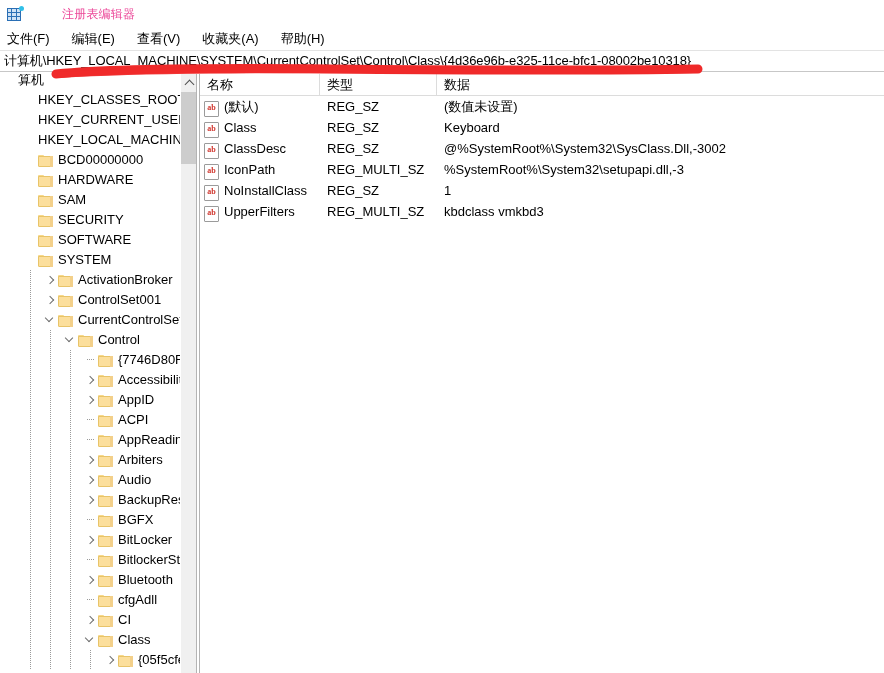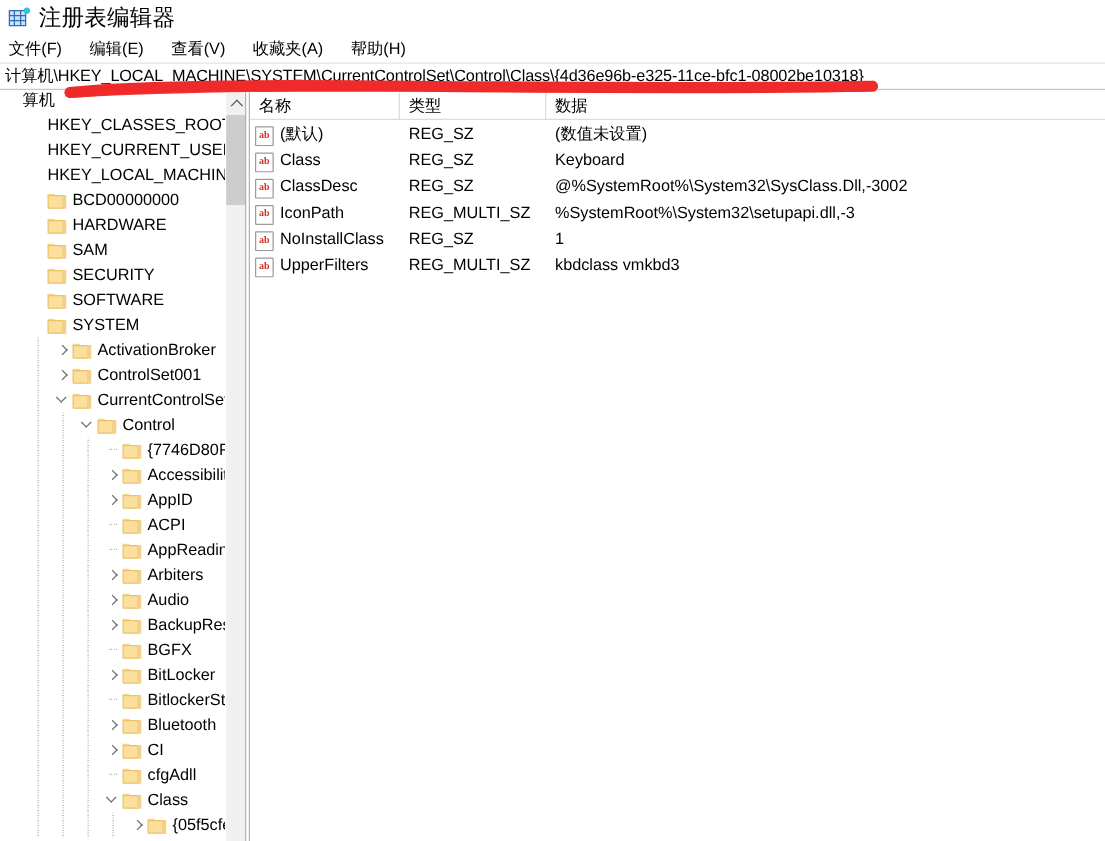--- a/index.html
+++ b/index.html
@@ -49,23 +49,24 @@
     display: block;
   }
   #app-icon .dot {
     position: absolute;
     right: -1px; top: 0px;
     width: 5px; height: 5px;
     background: #31c0e8;
     border-radius: 50%;
   }
   #title-text {
-    font-size: 18px;
-    color: #000000;
+    font-size: 12px;
+    color: #ec4899;
     letter-spacing: .2px;
+    margin-left: 31px;
   }
 
   
   #menubar {
     height: 22px;
     display: flex;
     align-items: center;
     padding-left: 7px;
     background: #ffffff;
   }
@@ -645,44 +646,44 @@
             <span class="body"></span>
             <span class="fold"></span>
           </span>
           <span class="tree-label">Bluetooth</span>
           <span class="dots" style="left: 30px;"></span>
           <span class="dots" style="left: 50px;"></span>
           <span class="dots" style="left: 70px;"></span>
         </div>
         <div class="tree-row">
           <span class="indent" style="width: 84px;"></span>
+          <span class="chev "></span>
+          <span class="folder">
+            <span class="tab"></span>
+            <span class="body"></span>
+            <span class="fold"></span>
+          </span>
+          <span class="tree-label">cfgAdll</span>
+          <span class="dots" style="left: 30px;"></span>
+          <span class="dots" style="left: 50px;"></span>
+          <span class="dots" style="left: 70px;"></span>
+          <span class="elbow" style="left: 87px;"></span>
+        </div>
+        <div class="tree-row">
+          <span class="indent" style="width: 84px;"></span>
           <span class="chev collapsed"></span>
           <span class="folder">
             <span class="tab"></span>
             <span class="body"></span>
             <span class="fold"></span>
           </span>
           <span class="tree-label">CI</span>
           <span class="dots" style="left: 30px;"></span>
           <span class="dots" style="left: 50px;"></span>
           <span class="dots" style="left: 70px;"></span>
-        </div>
-        <div class="tree-row">
-          <span class="indent" style="width: 84px;"></span>
-          <span class="chev "></span>
-          <span class="folder">
-            <span class="tab"></span>
-            <span class="body"></span>
-            <span class="fold"></span>
-          </span>
-          <span class="tree-label">cfgAdll</span>
-          <span class="dots" style="left: 30px;"></span>
-          <span class="dots" style="left: 50px;"></span>
-          <span class="dots" style="left: 70px;"></span>
-          <span class="elbow" style="left: 87px;"></span>
         </div>
         <div class="tree-row">
           <span class="indent" style="width: 84px;"></span>
           <span class="chev expanded"></span>
           <span class="folder">
             <span class="tab"></span>
             <span class="body"></span>
             <span class="fold"></span>
           </span>
           <span class="tree-label">Class</span>

